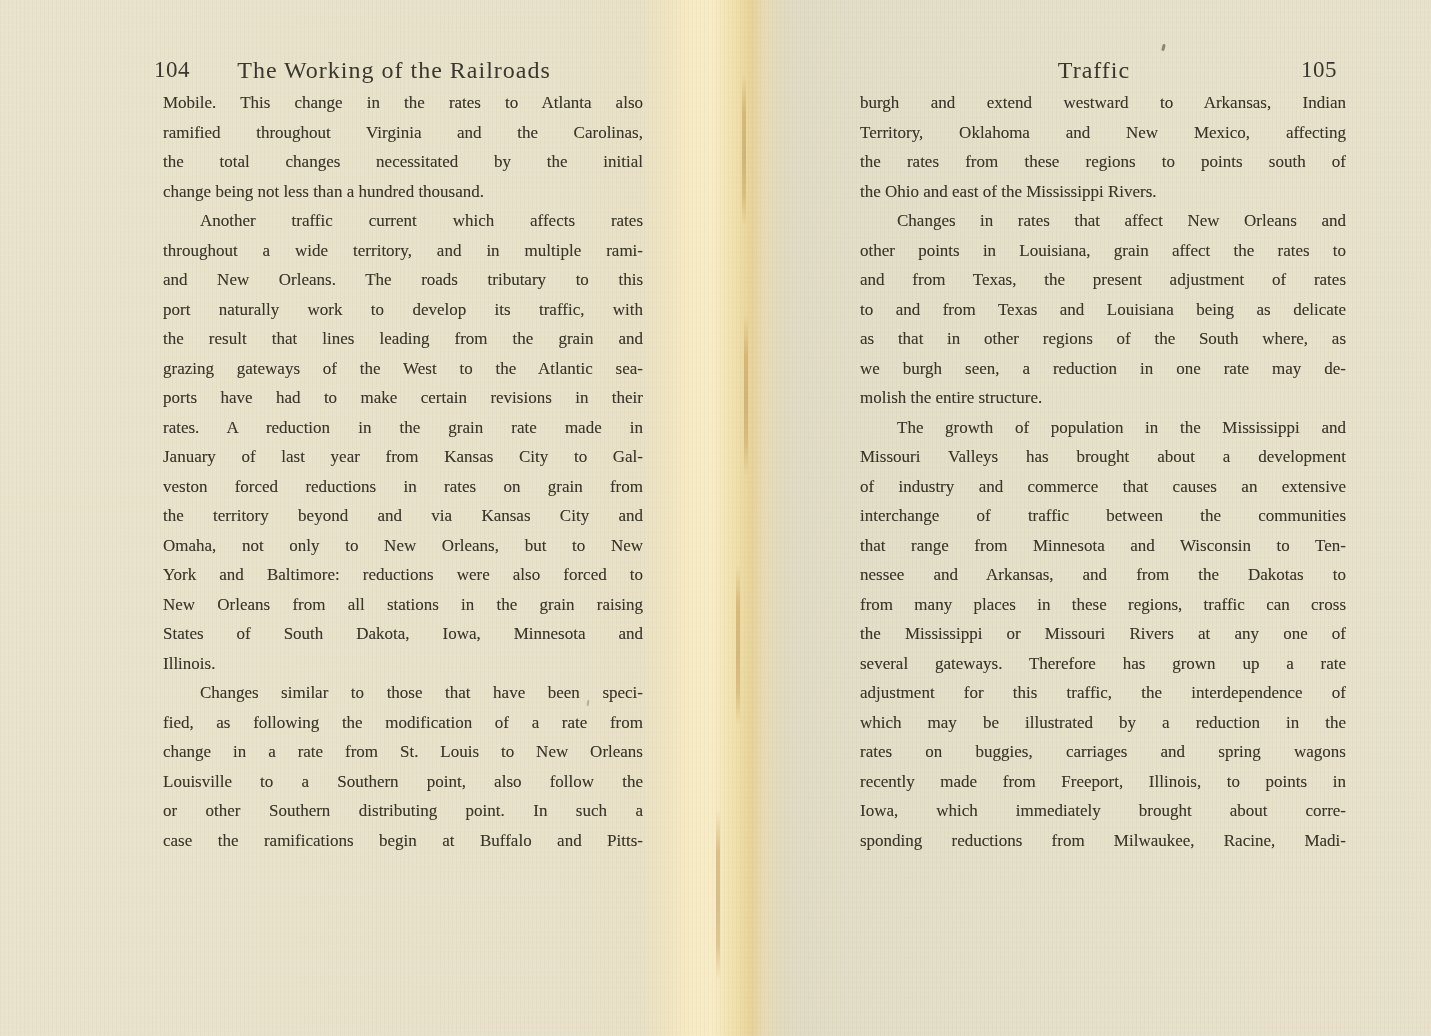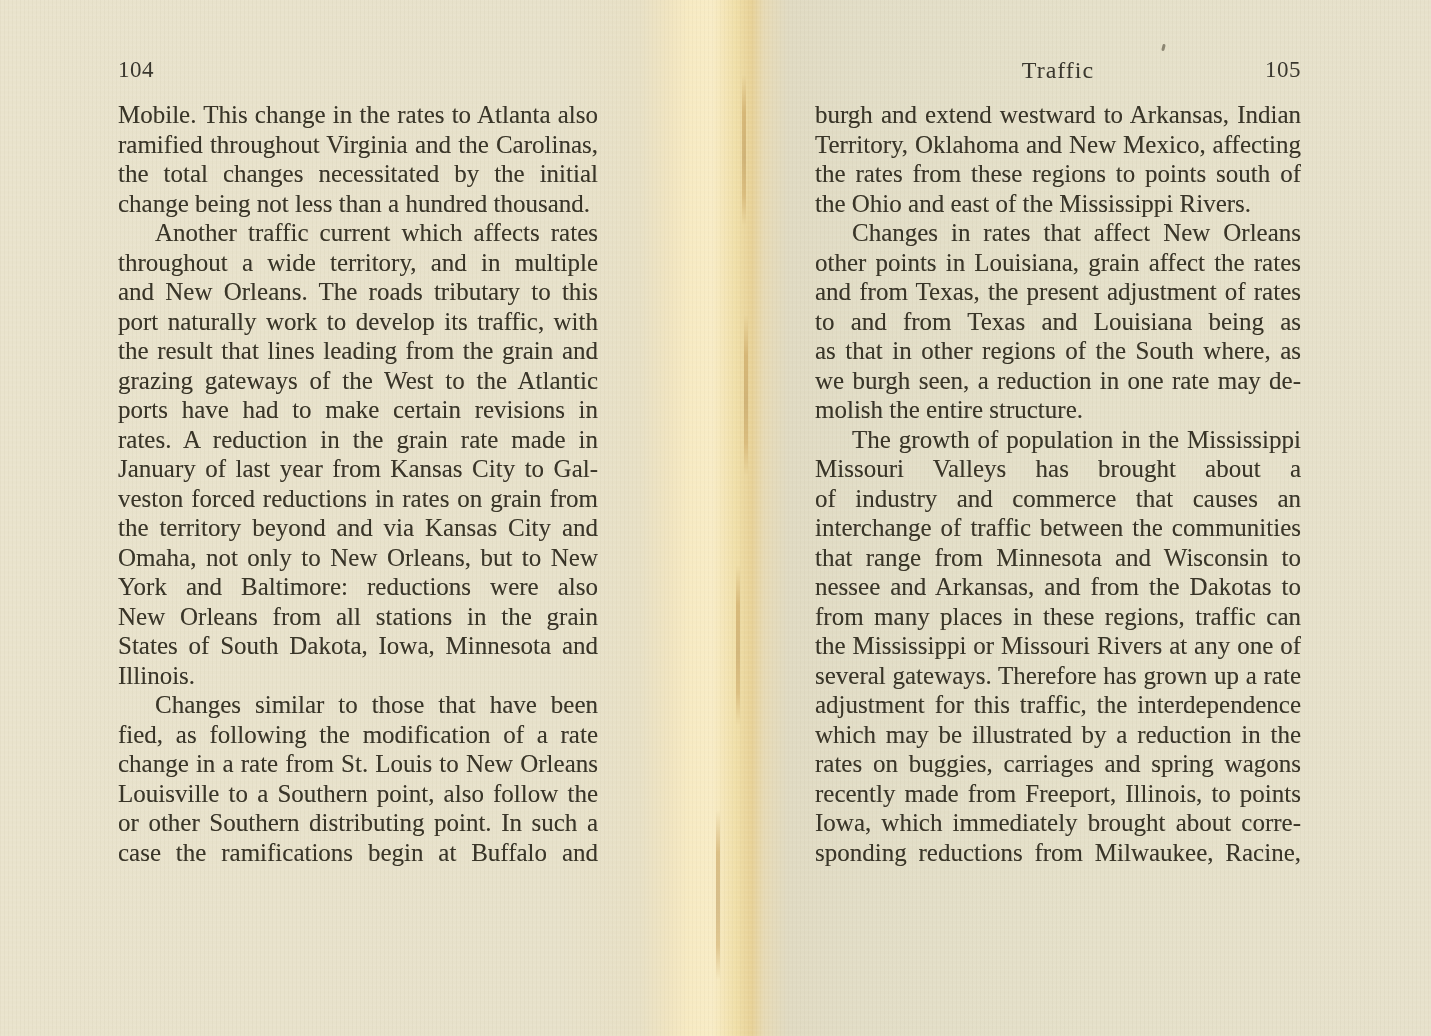--- a/index.html
+++ b/index.html
@@ -61,38 +61,40 @@
   
   .page { position:absolute; color:#38352c; }
 
   .running-head {
     position:absolute;
     top:57px;
     height:32px;
     font-size:24px;
     letter-spacing:1px;
     color:#3a372e;
+    margin-left:36px;
   }
   .running-head .num { position:absolute; top:0; font-size:23px; letter-spacing:0.5px; }
   .running-head .num.left  { left:0; }
   .running-head .num.right { right:0; }
   .running-head .title {
     position:absolute; left:50%; transform:translateX(-50%);
     white-space:nowrap; top:0;
   }
   .head-left  { left:118px; width:480px; }
   .head-right { left:815px; width:486px; }
 
   .textblock {
     position:absolute;
-    top:100px;
-    font-size:25px;
+    top:88px;
+    font-size:17px;
     line-height:29.5px;
     color:#393528;
     text-shadow:0 0 0.6px rgba(56,53,42,0.35);
+    margin-left:45px;
   }
   .tb-left  { left:118px; width:480px; }
   .tb-right { left:815px; width:486px; }
 
   .line {
     height:29.5px;
     overflow:hidden;
     text-align:justify;
     text-align-last:justify;
     white-space:normal;
@@ -109,20 +111,21 @@
   <div class="crease" style="left:744px; top:315px; height:160px;"></div>
   <div class="crease" style="left:736px; top:565px; height:160px;"></div>
   <div class="crease" style="left:716px; top:810px; height:170px;"></div>
 
   <div class="speck" style="left:1162px; top:44px; width:3px; height:7px; transform:rotate(14deg);"></div>
   <div class="speck" style="left:587px; top:700px; width:2px; height:6px; transform:rotate(10deg); opacity:0.55;"></div>
 
   <div class="page">
     <div class="running-head head-left">
       <span class="num left">104</span>
+      <span class="title">The Working of the Railroads</span>
     </div>
     <div class="textblock tb-left">
         <div class="line">Mobile. This change in the rates to Atlanta also</div>
         <div class="line">ramified throughout Virginia and the Carolinas,</div>
         <div class="line">the total changes necessitated by the initial</div>
         <div class="line end">change being not less than a hundred thousand.</div>
         <div class="line ind">Another traffic current which affects rates</div>
         <div class="line">throughout a wide territory, and in multiple rami-</div>
         <div class="line">and New Orleans. The roads tributary to this</div>
         <div class="line">port naturally work to develop its traffic, with</div>

